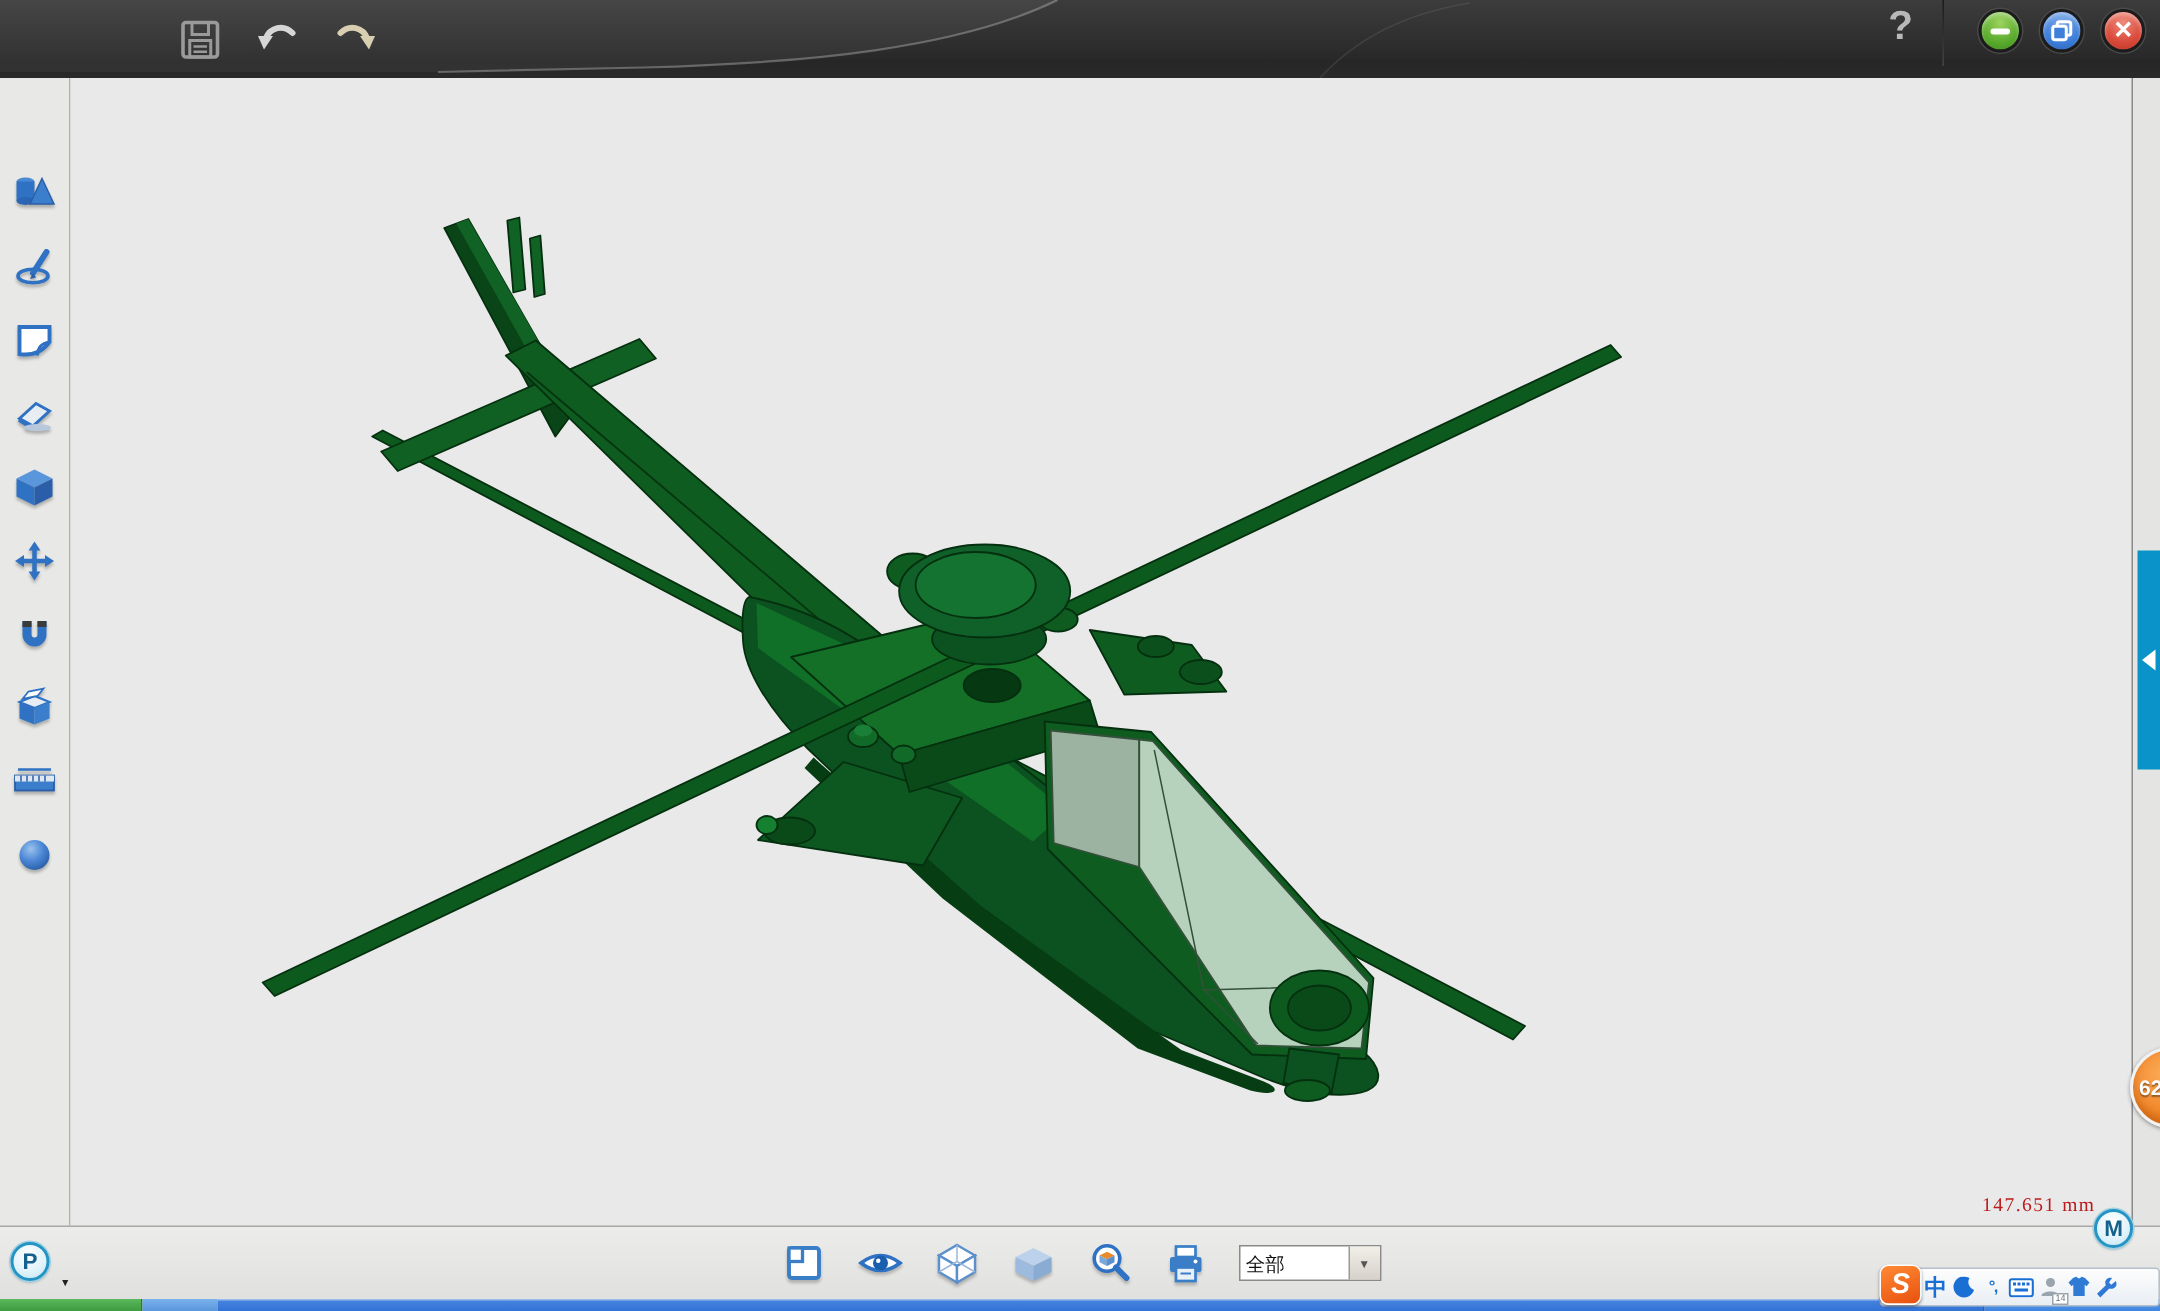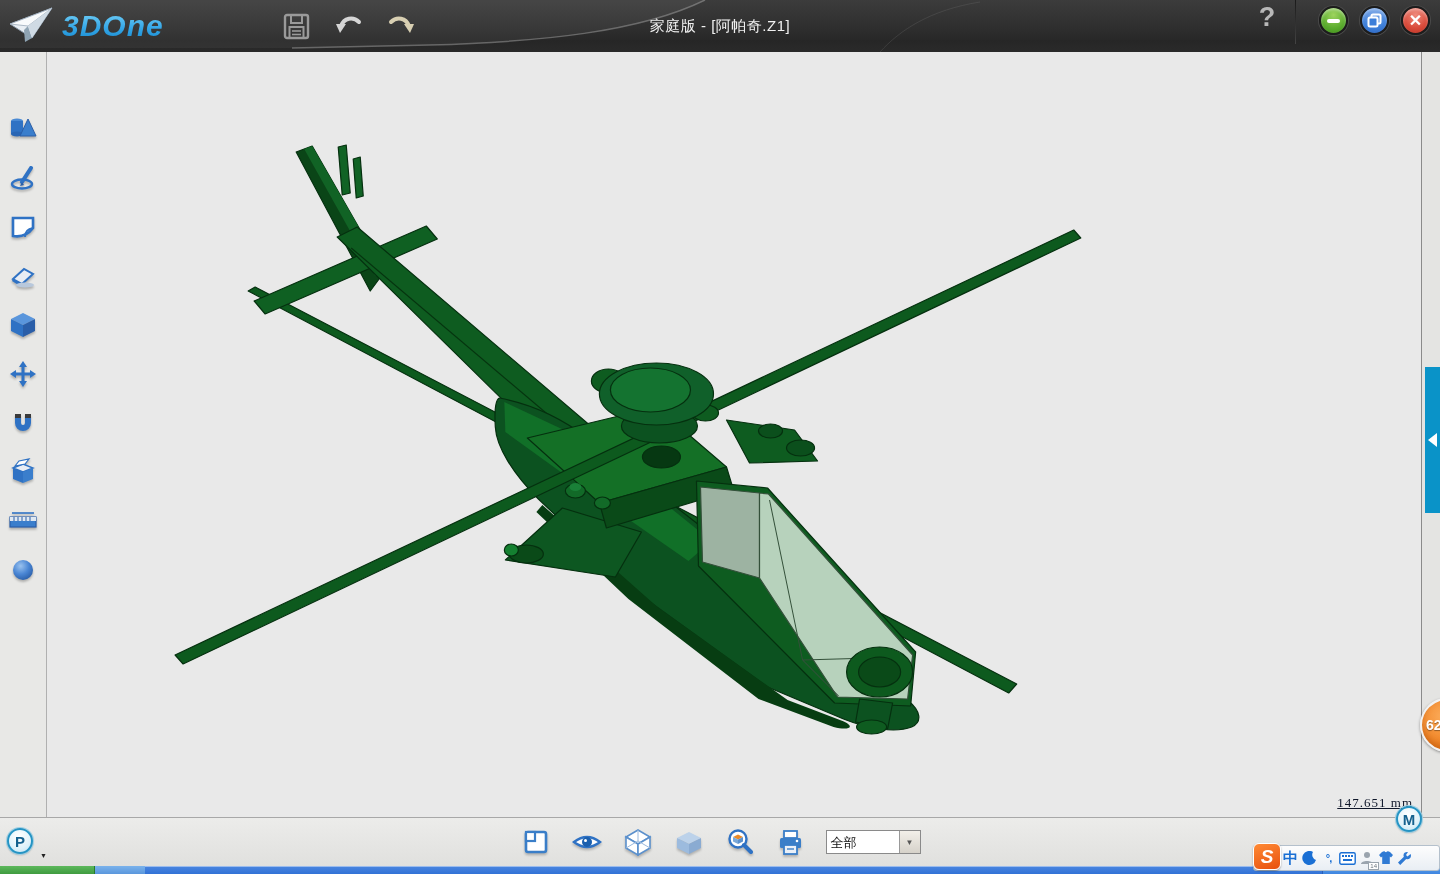--- a/index.html
+++ b/index.html
@@ -25,21 +25,21 @@
 
   
   .main-row { position:relative; height:765px; display:flex; }
   .left-toolbar { width:47px; background:#e8e8e6; border-right:1px solid #b0b0b0; padding-top:59px; display:flex; flex-direction:column; align-items:center; gap:14px; }
   .lt-btn { width:34px; height:35px; display:flex; align-items:center; justify-content:center; cursor:pointer; }
   .lt-btn svg { filter:drop-shadow(0 2px 1px rgba(0,0,0,.25)); }
 
   .canvas { position:relative; flex:1; background:#e9e9e9; overflow:hidden; }
   .model-svg { position:absolute; inset:0; width:100%; height:100%; }
   .watermark { position:absolute; left:574px; top:409px; font-family:"DejaVu Serif",serif; font-style:italic; font-size:36px; letter-spacing:2px; color:rgba(255,255,255,0.5); pointer-events:none; }
-  .dim-label { position:absolute; right:8px; bottom:6px; font-family:"Liberation Serif",serif; font-size:13px; color:#0f172a; letter-spacing:1px;text-decoration:underline; }
+  .dim-label { position:absolute; right:24px; bottom:6px; font-family:"Liberation Serif",serif; font-size:13px; color:#b91c1c; letter-spacing:1px; }
 
   .right-strip { position:relative; width:19px; background:#e4e4e2; border-left:1px solid #8a8a8a; }
   .panel-tab { position:absolute; left:3px; top:315px; width:16px; height:146px; background:#0a93c8; cursor:pointer; }
   .panel-tab .arrow { position:absolute; left:3px; top:66px; width:0; height:0; border-top:7px solid transparent; border-bottom:7px solid transparent; border-right:9px solid #fff; }
 
   .notif-badge { position:absolute; left:1420px; top:698px; width:54px; height:54px; border-radius:50%; background:radial-gradient(circle at 40% 32%, #fbaa58, #ef7f1e 70%); border:2px solid #f2f2f2; box-shadow:0 1px 3px rgba(0,0,0,.4), inset 0 -4px 6px rgba(150,60,0,.35); z-index:45; color:#fff; font-size:14px; font-weight:bold; display:flex; align-items:center; padding-left:4px; text-shadow:0 1px 1px rgba(0,0,0,.4); }
 
   
   .bottom-bar { position:relative; height:49px; background:linear-gradient(180deg,#ececea,#e0e0de); border-top:1px solid #a8a8a8; z-index:10; }
   .bb-center { position:absolute; left:0; right:0; top:0; height:100%; display:flex; align-items:center; justify-content:center; gap:19px; }
@@ -72,29 +72,20 @@
 </head>
 <body>
 
 <header class="titlebar">
   <svg class="titlebar-swoosh" viewBox="0 0 1440 52" preserveAspectRatio="none">
     <path d="M705,0 C640,32 540,42 430,45 L290,48 L0,48 L0,0 Z" fill="rgba(255,255,255,0.05)"></path>
     <path d="M705,0 C640,32 540,42 430,45 L292,48" stroke="rgba(190,190,190,0.4)" stroke-width="1.5" fill="none"></path>
     <path d="M880,52 C900,30 930,10 980,2" stroke="rgba(120,120,120,0.25)" stroke-width="1" fill="none"></path>
   </svg>
 
-  <div class="logo-wrap">
-    <svg width="46" height="40" viewBox="0 0 46 40">
-      <polygon points="2,18 44,2 24,32" fill="#e8eef4" stroke="#8a9aaa" stroke-width="1"></polygon>
-      <polygon points="2,18 20,20 44,2" fill="#f8fafc" stroke="#9aaaba" stroke-width="0.8"></polygon>
-      <polygon points="20,20 24,32 17,36 16,24" fill="#8fa4b4"></polygon>
-      <polygon points="20,20 44,2 24,32" fill="#cfdae4"></polygon>
-    </svg>
-    <span class="logo-text">3DOne</span>
-  </div>
 
   <div class="file-actions">
     <div class="fa-btn">
       <svg width="27" height="27" viewBox="0 0 27 27">
         <rect x="2" y="2" width="23" height="23" rx="2" fill="none" stroke="#9a9a9a" stroke-width="2.4"></rect>
         <rect x="8" y="2" width="11" height="8" fill="none" stroke="#9a9a9a" stroke-width="2"></rect>
         <rect x="6.5" y="14" width="14" height="11" fill="none" stroke="#9a9a9a" stroke-width="2"></rect>
         <line x1="9" y1="18" x2="18" y2="18" stroke="#9a9a9a" stroke-width="1.6"></line>
         <line x1="9" y1="21.5" x2="18" y2="21.5" stroke="#9a9a9a" stroke-width="1.6"></line>
       </svg>
@@ -106,21 +97,20 @@
       </svg>
     </div>
     <div class="fa-btn">
       <svg width="28" height="24" viewBox="0 0 28 24">
         <path d="M4,8 C10,2 19,4 22,12" fill="none" stroke="#d8cfb2" stroke-width="4" stroke-linecap="round"></path>
         <polygon points="27,10 17,10 23,19" fill="#d8cfb2"></polygon>
       </svg>
     </div>
   </div>
 
-  <div class="win-title">家庭版 - [阿帕奇.Z1]</div>
 
   <div class="help-btn">?</div>
   <div class="tb-sep"></div>
 
   <div class="win-controls">
     <div class="wc-btn wc-min">
         <div class="bar"></div>
       </div>
     <div class="wc-btn wc-max">
       <svg width="15" height="15" viewBox="0 0 15 15">

